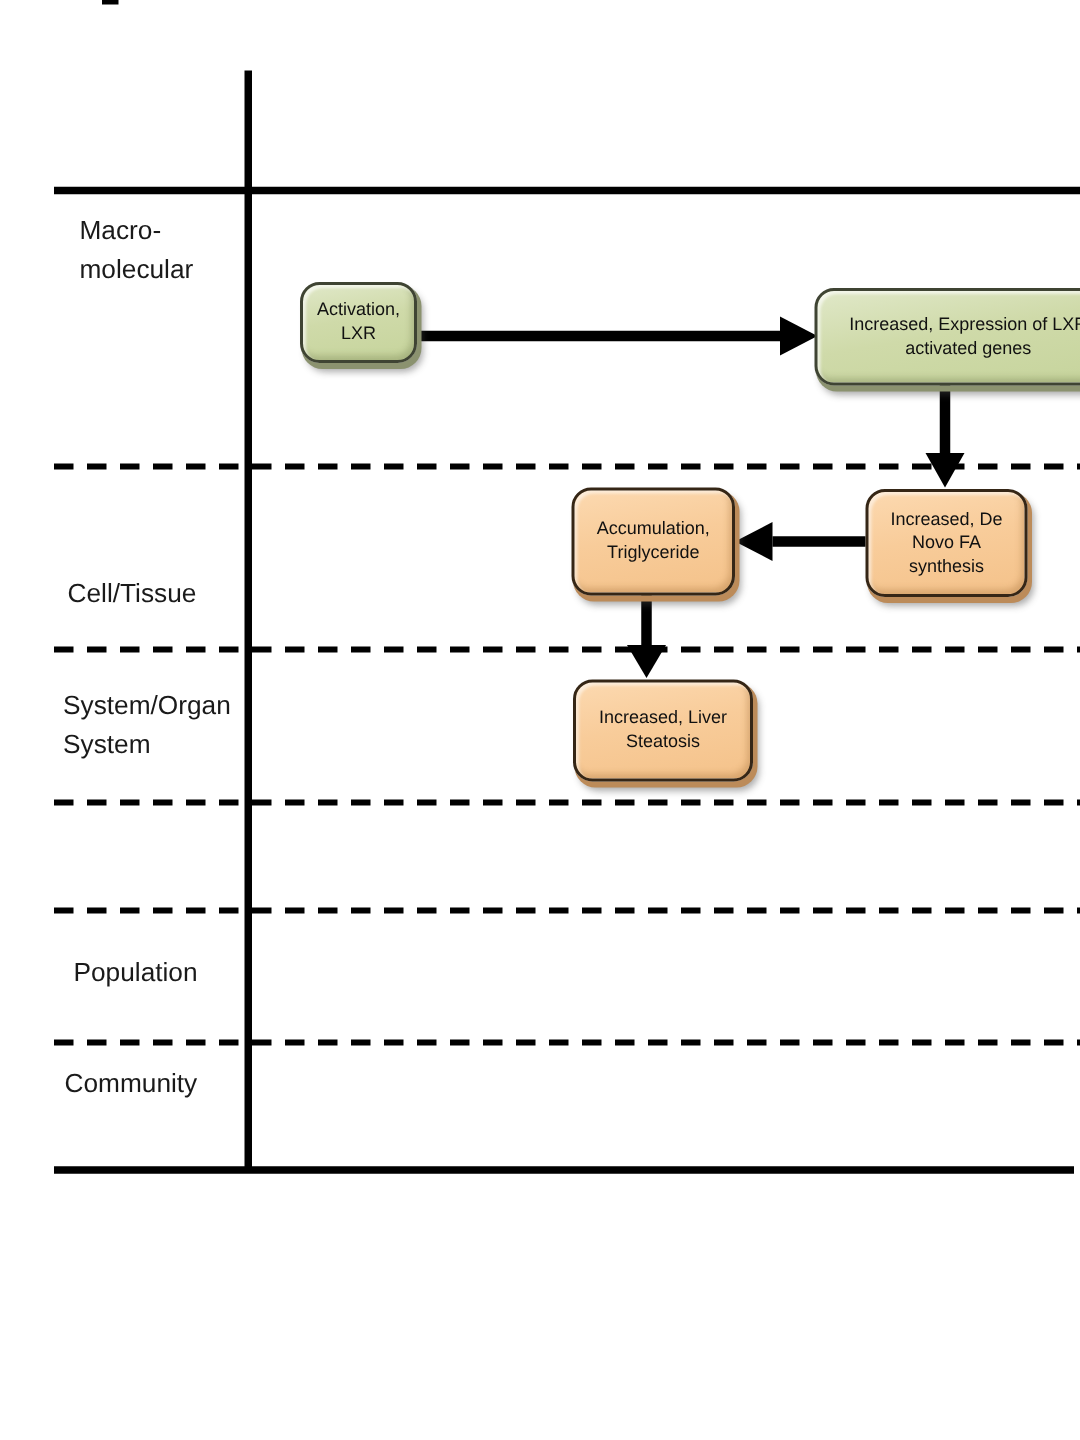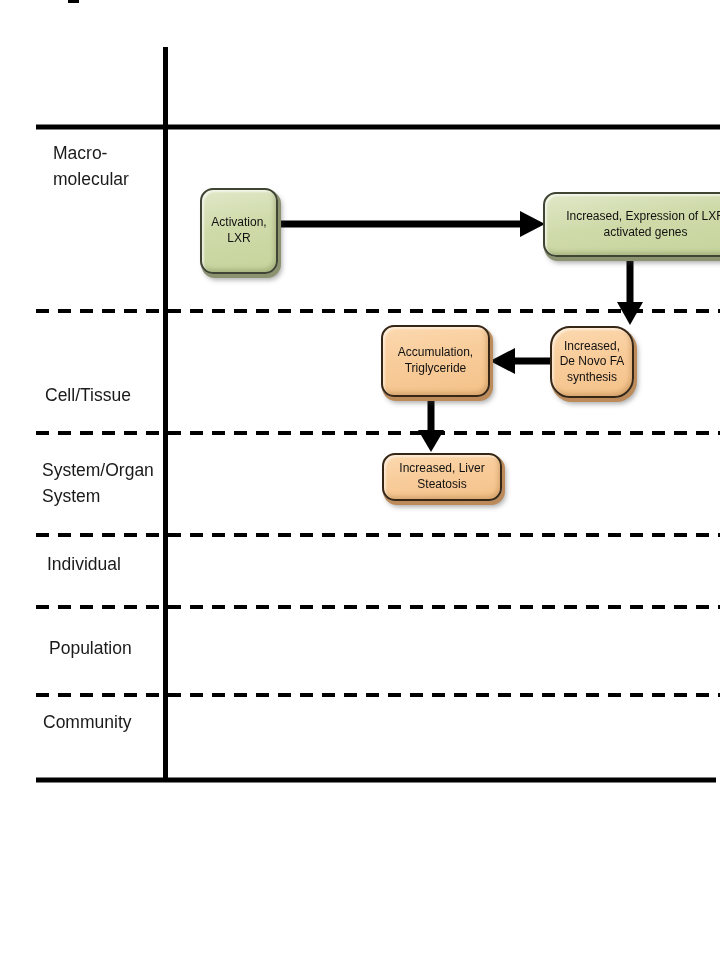--- a/index.html
+++ b/index.html
@@ -56,25 +56,25 @@
   .node.orange {
     background: linear-gradient(170deg, #fcd9b0 0%, #f8cc9a 45%, #f4c28a 100%);
     border: 2.5px solid #3526164;
     border: 2.5px solid #352616;
     box-shadow:
       2px 3px 0 1px #bc8b59,
       4px 6px 5px rgba(70,70,70,0.45),
       inset 2px 2px 2px rgba(255,255,255,0.55),
       inset -2px -3px 4px rgba(150,95,40,0.30);
   }
-  .node-1 { left: 200px; top: 188px; width: 78px;  height: 86px; }
+  .node-1 { left: 200px; top: 188px; width: 78px;  height: 54px; }
   .node-2 { left: 543px; top: 192px; width: 205px; height: 65px; }
-  .node-3 { left: 550px; top: 326px; width: 84px; height: 72px; border-radius: 20px; }
+  .node-3 { left: 577px; top: 326px; width: 108px; height: 72px; }
   .node-4 { left: 381px; top: 325px; width: 109px; height: 72px; }
-  .node-5 { left: 382px; top: 453px; width: 120px; height: 48px; }
+  .node-5 { left: 382px; top: 453px; width: 120px; height: 68px; }
 </style>
 </head>
 <body>
 
 <div class="page">
 
   <svg class="overlay" viewBox="0 0 720 960" xmlns="http://www.w3.org/2000/svg">
 
     <rect x="68" y="0" width="11" height="3" fill="#000000"></rect>
 
@@ -105,21 +105,20 @@
 
     <g>
       <line x1="431" y1="397" x2="431" y2="430" stroke="#000000" stroke-width="7"></line>
       <polygon points="418,430 444,430 431,452" fill="#000000"></polygon>
     </g>
   </svg>
 
   <div class="axis-label lbl-cell">Cell/Tissue</div>
   <div class="axis-label lbl-macro">Macro-molecular</div>
   <div class="axis-label lbl-organ">System/Organ System</div>
-  <div class="axis-label lbl-individual">Individual</div>
   <div class="axis-label lbl-community">Community</div>
   <div class="axis-label lbl-population">Population</div>
 
   <div class="node green node-1">
     <span>Activation, LXR</span>
   </div>
   <div class="node green node-2">
     <span>Increased, Expression of LXR activated genes</span>
   </div>
   <div class="node orange node-3">

